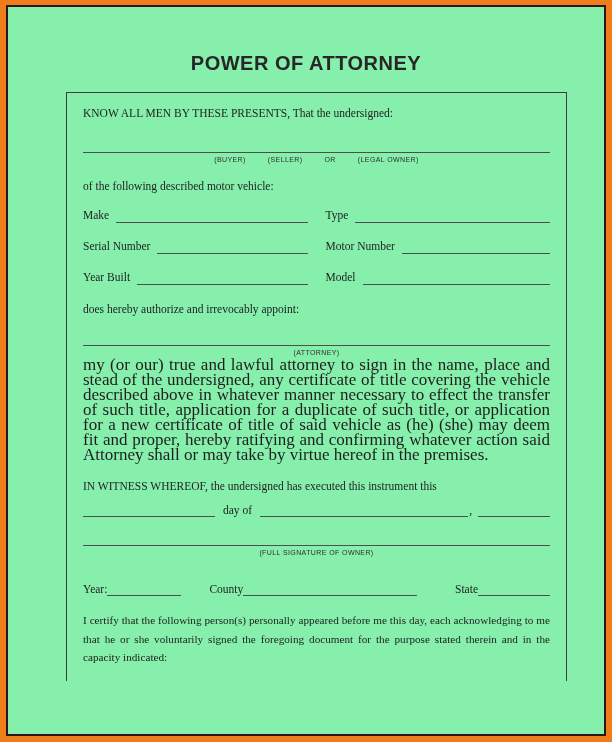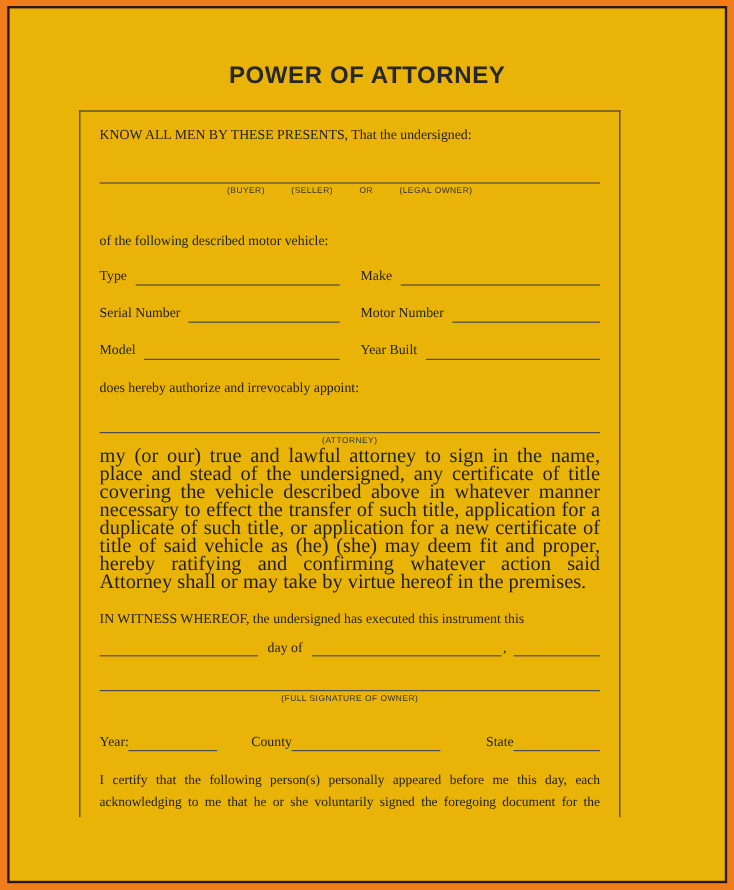--- a/index.html
+++ b/index.html
@@ -5,56 +5,56 @@
   html,body { margin:0; padding:0; }
   body {
     width:612px; height:742px;
     background:#ef7d1b;
     position:relative;
     font-family:"Liberation Serif", serif;
     color:#1e1e1e;
   }
   .paper {
     position:absolute; left:6px; top:5px; right:6px; bottom:6px;
-    background:#eab308;
+    background:#86efac;
     border:2px solid #2a161c;
     overflow:hidden;
   }
   .doc-title {
     margin:46px 0 0 0;
     text-align:center;
     font-family:"Liberation Sans", sans-serif;
     font-weight:700;
     font-size:20px;
     line-height:20px;
     letter-spacing:0.5px;
     color:#272727;
   }
   .form-box {
     box-sizing:border-box;
-    width:451px;
+    width:501px;
     height:589px;
     margin:19px 0 0 58px;
     border:1.5px solid #3d3d3d;
     border-bottom:none;
     padding:0 16px;
     overflow:hidden;
   }
   .serif { font-family:"Liberation Serif", serif; font-size:11.5px; line-height:15px; color:#1e1e1e; }
   p { margin:0; }
   .opening   { margin-top:13px; }
   .uline { border-bottom:1.2px solid #4e4e4e; }
   .blank-tall { height:31px; }
   .labels-row {
     margin-top:3px;
     display:flex; justify-content:center; gap:22px;
     font-family:"Liberation Sans", sans-serif;
     font-size:7px; line-height:8px; letter-spacing:0.4px; color:#2e2e2e;
   }
-  .vehicle-intro { margin-top:30px; }
+  .vehicle-intro { margin-top:15px; }
   .vrow { display:flex; gap:18px; margin-top:16px; }
   .vrow.first { margin-top:14px; }
   .field { flex:1; display:flex; }
   .field .label { white-space:nowrap; margin-right:7px; }
   .field .uline { flex:1; }
   .appoint { margin-top:17px; }
   .rule-attorney { margin-top:28px; height:0; }
   .center-label {
     margin-top:3px; text-align:center;
     font-family:"Liberation Sans", sans-serif;
@@ -95,47 +95,47 @@
       <span>(BUYER)</span>
       <span>(SELLER)</span>
       <span>OR</span>
       <span>(LEGAL OWNER)</span>
     </div>
 
     <p class="serif vehicle-intro">of the following described motor vehicle:</p>
 
     <div class="vrow first">
       <div class="field serif">
-        <span class="label">Type</span>
+        <span class="label">Make</span>
         <span class="uline"></span>
       </div>
       <div class="field serif">
-        <span class="label">Make</span>
+        <span class="label">Type</span>
         <span class="uline"></span>
       </div>
     </div>
 
     <div class="vrow">
       <div class="field serif">
         <span class="label">Serial Number</span>
         <span class="uline"></span>
       </div>
       <div class="field serif">
         <span class="label">Motor Number</span>
         <span class="uline"></span>
       </div>
     </div>
 
     <div class="vrow">
       <div class="field serif">
-        <span class="label">Model</span>
+        <span class="label">Year Built</span>
         <span class="uline"></span>
       </div>
       <div class="field serif">
-        <span class="label">Year Built</span>
+        <span class="label">Model</span>
         <span class="uline"></span>
       </div>
     </div>
 
     <p class="serif appoint">does hereby authorize and irrevocably appoint:</p>
 
     <div class="uline rule-attorney"></div>
     <div class="center-label">(ATTORNEY)</div>
 
     <p class="serif para authority">my (or our) true and lawful attorney to sign in the name, place and stead of the undersigned, any certificate of title covering the vehicle described above in whatever manner necessary to effect the transfer of such title, application for a duplicate of such title, or application for a new certificate of title of said vehicle as (he) (she) may deem fit and proper, hereby ratifying and confirming whatever action said Attorney shall or may take by virtue hereof in the premises.</p>

